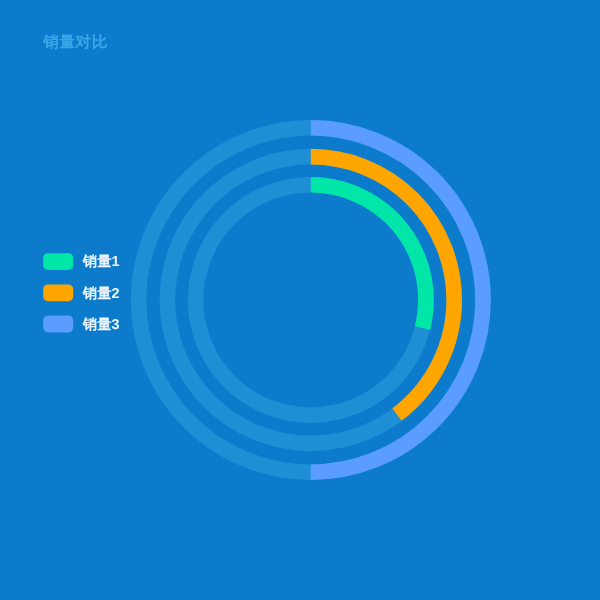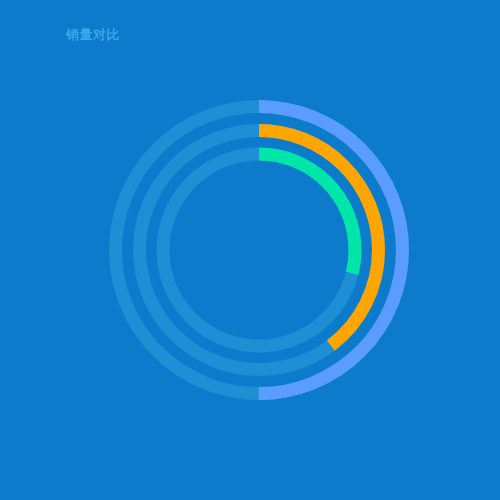--- a/index.html
+++ b/index.html
@@ -64,31 +64,45 @@
     width: 500px;
     height: 500px;
     display: block;
   }
 </style>
 </head>
 <body>
 
 <div id="chart-root" style="background: rgb(12, 123, 204);">
 
-  <div id="chart-title" style="color: rgb(59, 167, 232); margin-left: 30px;">销量对比</div>
+  <div id="chart-title" style="color: rgb(59, 167, 232);">销量对比</div>
 
   <svg id="rings-svg" viewBox="0 0 500 500">
 
     <g>
       <circle cx="259" cy="250" r="143.5" fill="none" stroke="#1e8fd4" stroke-width="13"></circle>
       <circle cx="259" cy="250" r="119.5" fill="none" stroke="#1e8fd4" stroke-width="13"></circle>
       <circle cx="259" cy="250" r="96" fill="none" stroke="#1e8fd4" stroke-width="13"></circle>
     </g>
 
     <g>
       <circle id="arc-series3" cx="259" cy="250" r="143.5" fill="none" stroke="#5b9cff" stroke-width="13" stroke-linecap="butt" transform="rotate(-90 259 250)" stroke-dasharray="450.8185457901353 450.8185457901353"></circle>
       <circle id="arc-series2" cx="259" cy="250" r="119.5" fill="none" stroke="#ffa500" stroke-width="13" stroke-linecap="butt" transform="rotate(-90 259 250)" stroke-dasharray="298.25058922705097 452.59005498090954"></circle>
       <circle id="arc-series1" cx="259" cy="250" r="96" fill="none" stroke="#00e6a8" stroke-width="13" stroke-linecap="butt" transform="rotate(-90 259 250)" stroke-dasharray="174.25367251911385 428.93211697012646"></circle>
     </g>
   </svg>
 
+  <div id="legend">
+    <div class="legend-item">
+      <span class="legend-swatch" id="swatch-0" style="background: rgb(0, 230, 168);"></span>
+      <span class="legend-label" style="color: rgb(238, 246, 253);">销量1</span>
+    </div>
+    <div class="legend-item">
+      <span class="legend-swatch" id="swatch-1" style="background: rgb(255, 165, 0);"></span>
+      <span class="legend-label" style="color: rgb(238, 246, 253);">销量2</span>
+    </div>
+    <div class="legend-item">
+      <span class="legend-swatch" id="swatch-2" style="background: rgb(91, 156, 255);"></span>
+      <span class="legend-label" style="color: rgb(238, 246, 253);">销量3</span>
+    </div>
+  </div>
 
 </div>
 
 </body></html>

